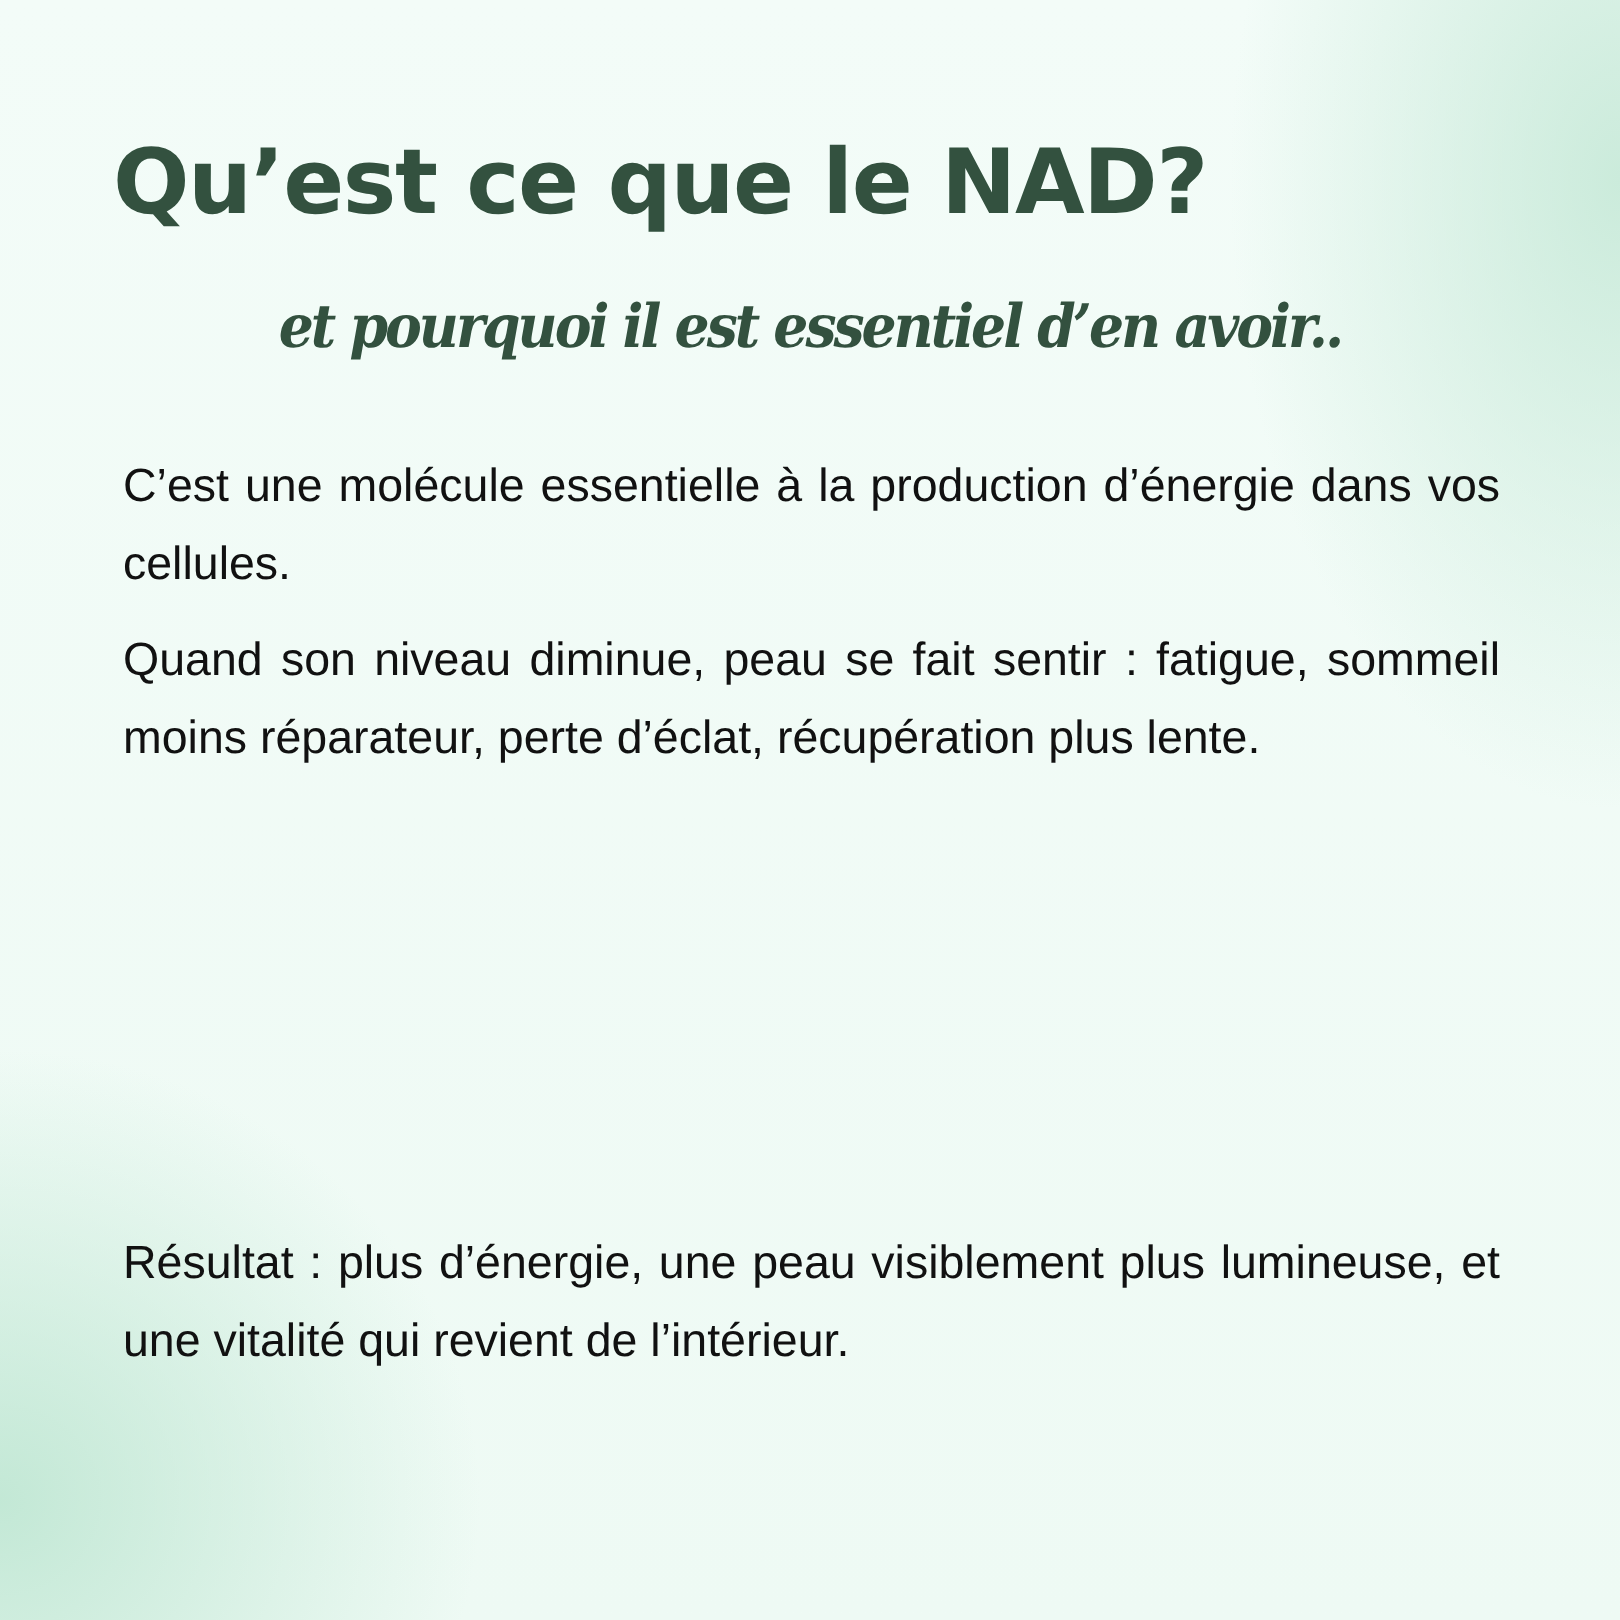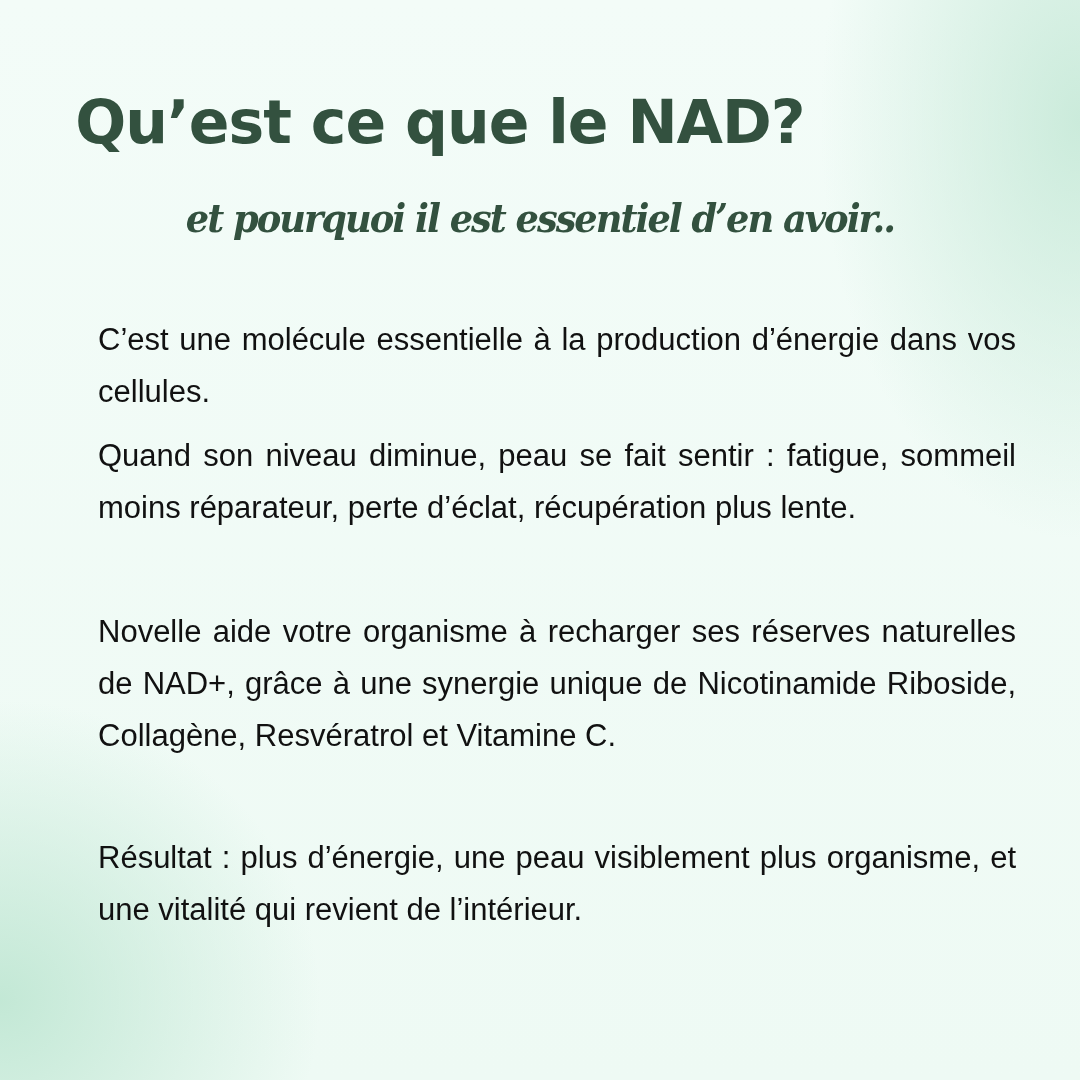--- a/index.html
+++ b/index.html
@@ -58,33 +58,32 @@
     }
     .body {
       position: absolute;
       left: 82px;
       width: 918px;
       font-family: "Liberation Sans", sans-serif;
       font-size: 31px;
       line-height: 52px;
       color: #111111;
       text-align: justify;
-      margin: 16px;
+      margin: 0;
     }
     .p1 { top: 298px; }
     .p2 { top: 414px; }
     .p3 { top: 590px; }
     .p4 { top: 816px; }
   </style>
 </head>
 <body>
 
 <div class="bg"></div>
 
 <div class="card">
   <h1 class="title">Qu’est ce que le NAD?</h1>
   <h2 class="subtitle">et pourquoi il est essentiel d’en avoir..</h2>
 
   <p class="body p1">C’est une molécule essentielle à la production d’énergie dans vos cellules.</p>
   <p class="body p2">Quand son niveau diminue, peau se fait sentir : fatigue, sommeil moins réparateur, perte d’éclat, récupération plus lente.</p>
-  <p class="body p3">Novelle aide votre organisme à recharger ses réserves naturelles de NAD+, grâce à une synergie unique de Nicotinamide Riboside, Collagène, Resvératrol et Vitamine C.</p>
-  <p class="body p4">Résultat : plus d’énergie, une peau visiblement plus organisme, et une vitalité qui revient de l’intérieur.</p>
+  <p class="body p4">Résultat : plus d’énergie, une peau visiblement plus lumineuse, et une vitalité qui revient de l’intérieur.</p>
 </div>
 
 </body></html>

